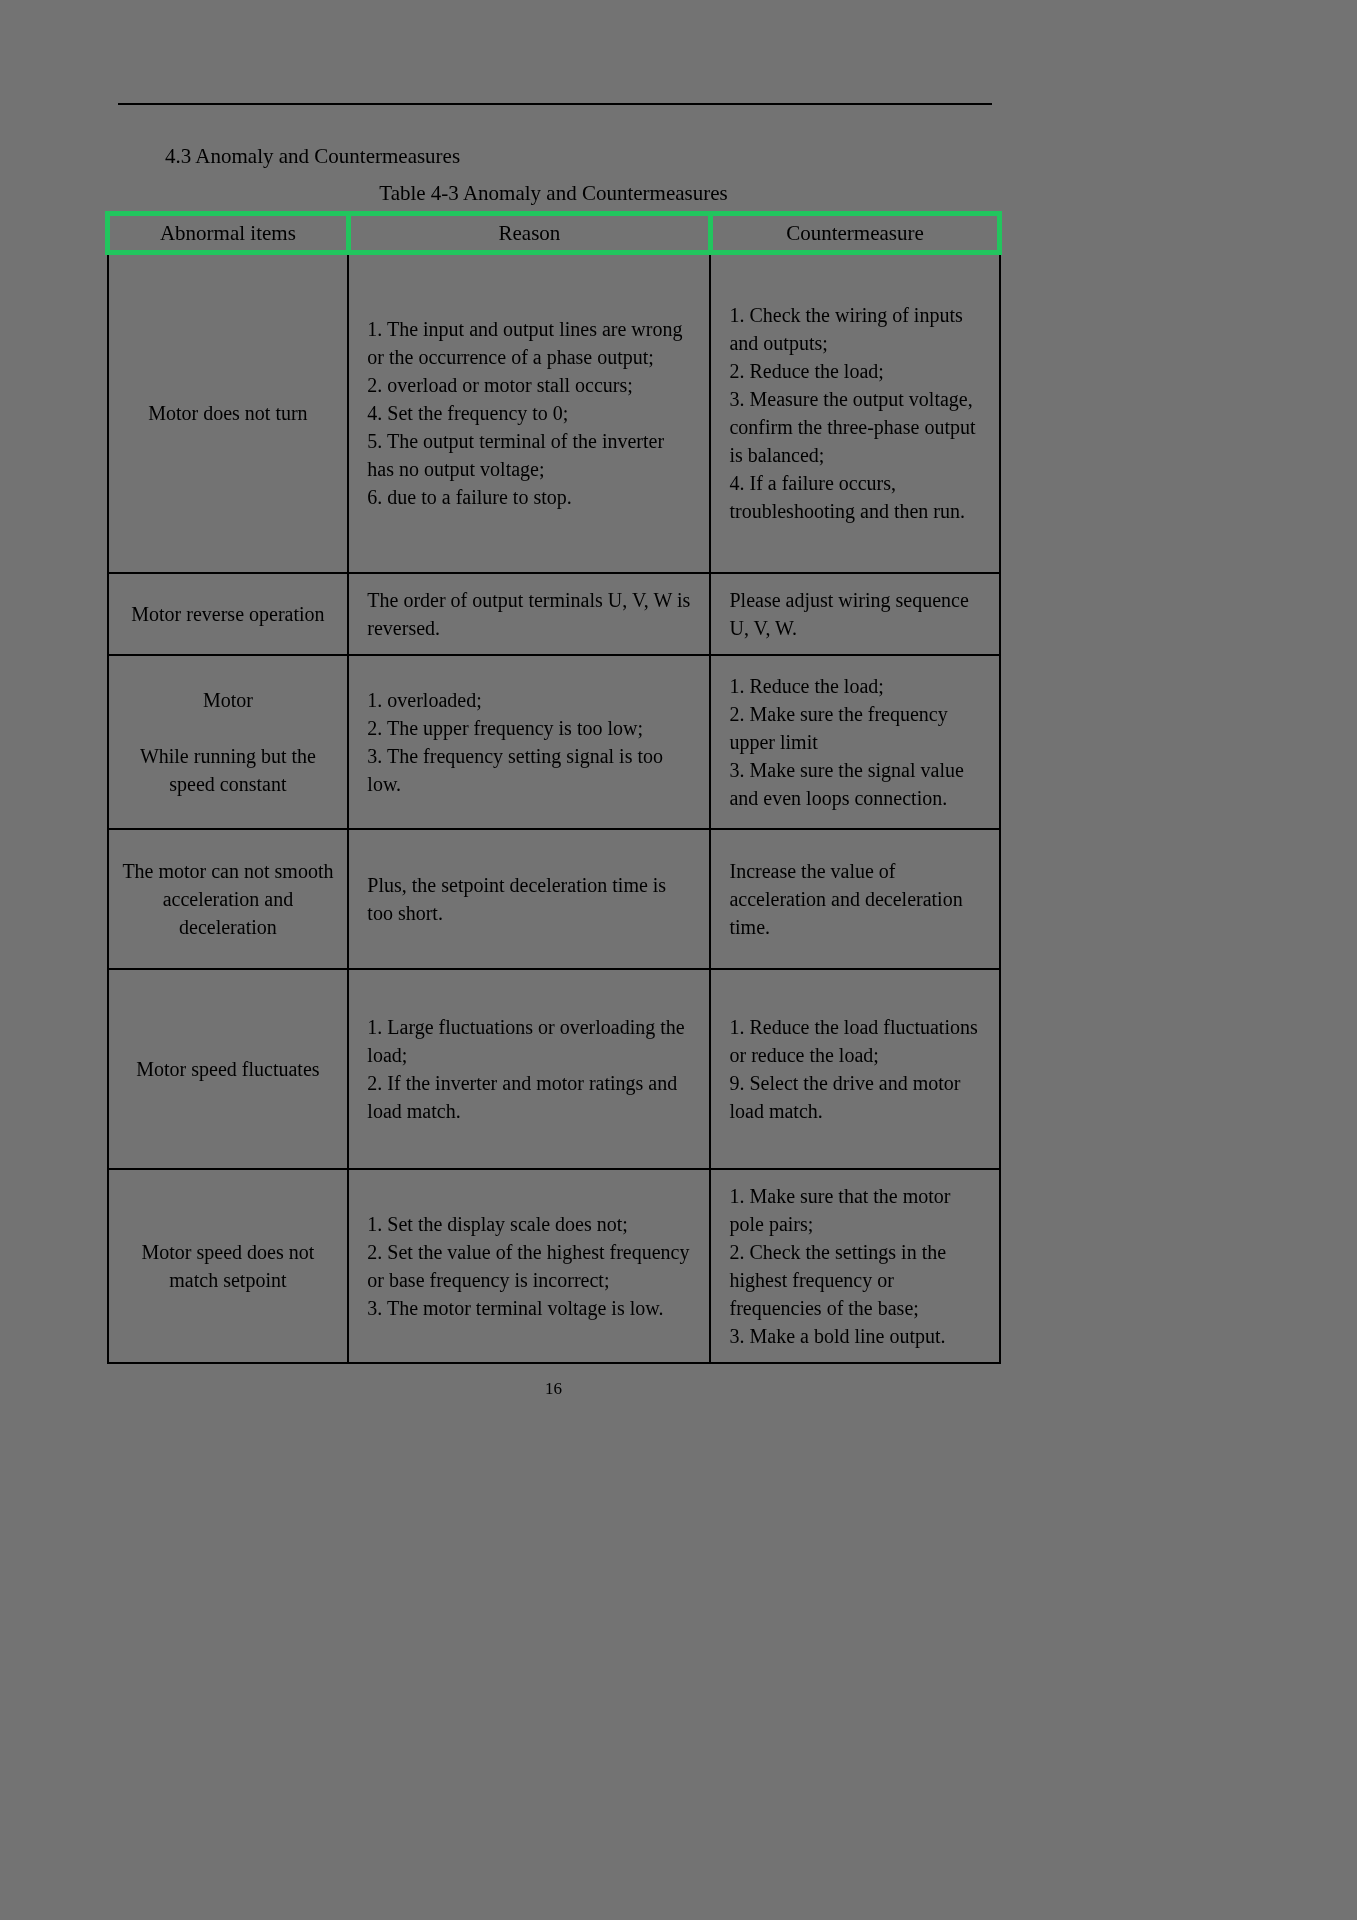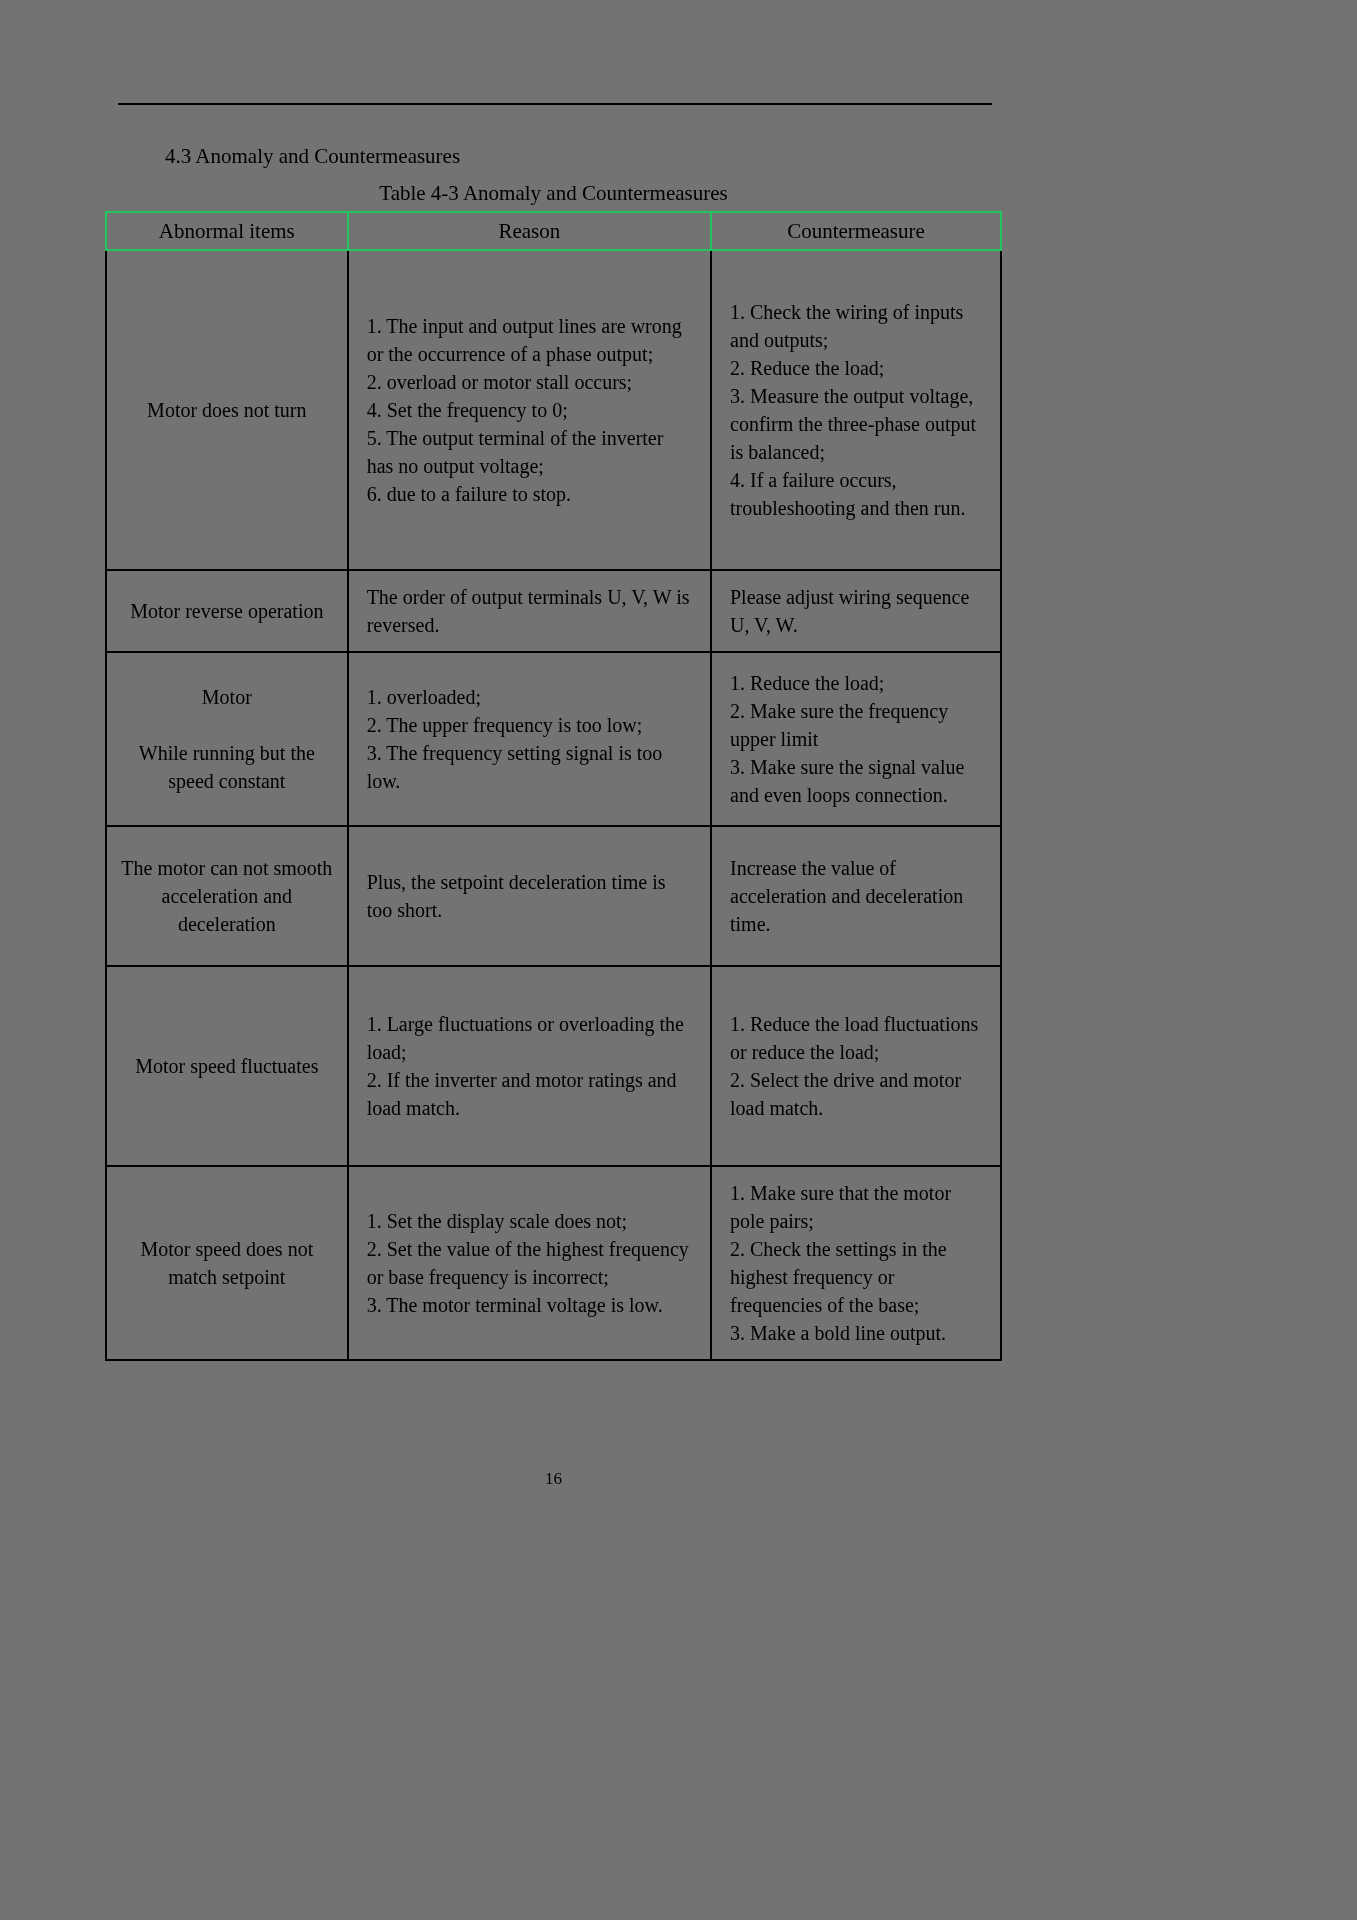--- a/index.html
+++ b/index.html
@@ -50,21 +50,21 @@
   }
   table.anomaly {
     width: 100%;
     border-collapse: collapse;
     table-layout: fixed;
   }
   table.anomaly col.c1 { width: 27%; }
   table.anomaly col.c2 { width: 40.6%; }
   table.anomaly col.c3 { width: 32.4%; }
   table.anomaly th {
-    border: 2px solid #22c55e;
+    border: 5px solid #22c55e;
     font-weight: normal;
     font-size: 21px;
     line-height: 26px;
     text-align: center;
     padding: 4px 6px;
     height: 38px;
   }
   table.anomaly td {
     border: 2px solid #000000;
     font-size: 20px;
@@ -79,21 +79,21 @@
     padding: 12px 10px;
   }
   tr.row-0 { height: 320px; }
   tr.row-1 { height: 78px; }
   tr.row-2 { height: 174px; }
   tr.row-3 { height: 140px; }
   tr.row-4 { height: 200px; }
   tr.row-5 { height: 192px; }
   .page-number {
     position: absolute;
-    top: 1468px;
+    top: 1378px;
     left: 105px;
     width: 897px;
     text-align: center;
     font-size: 17px;
     line-height: 22px;
   }
 </style>
 </head>
 <body>
 
@@ -153,21 +153,21 @@
         <tr class="row-3">
           <td class="abnormal">The motor can not smooth acceleration and deceleration</td>
           <td>Plus, the setpoint deceleration time is too short.</td>
           <td>Increase the value of acceleration and deceleration time.</td>
         </tr>
         <tr class="row-4">
           <td class="abnormal">Motor speed fluctuates</td>
           <td>1. Large fluctuations or overloading the load;
 2. If the inverter and motor ratings and load match.</td>
           <td>1. Reduce the load fluctuations or reduce the load;
-2. Select the drive and motor load match.</td>
+9. Select the drive and motor load match.</td>
         </tr>
         <tr class="row-5">
           <td class="abnormal">Motor speed does not match setpoint</td>
           <td>1. Set the display scale does not;
 2. Set the value of the highest frequency or base frequency is incorrect;
 3. The motor terminal voltage is low.</td>
           <td>1. Make sure that the motor pole pairs;
 2. Check the settings in the highest frequency or frequencies of the base;
 3. Make a bold line output.</td>
         </tr>

